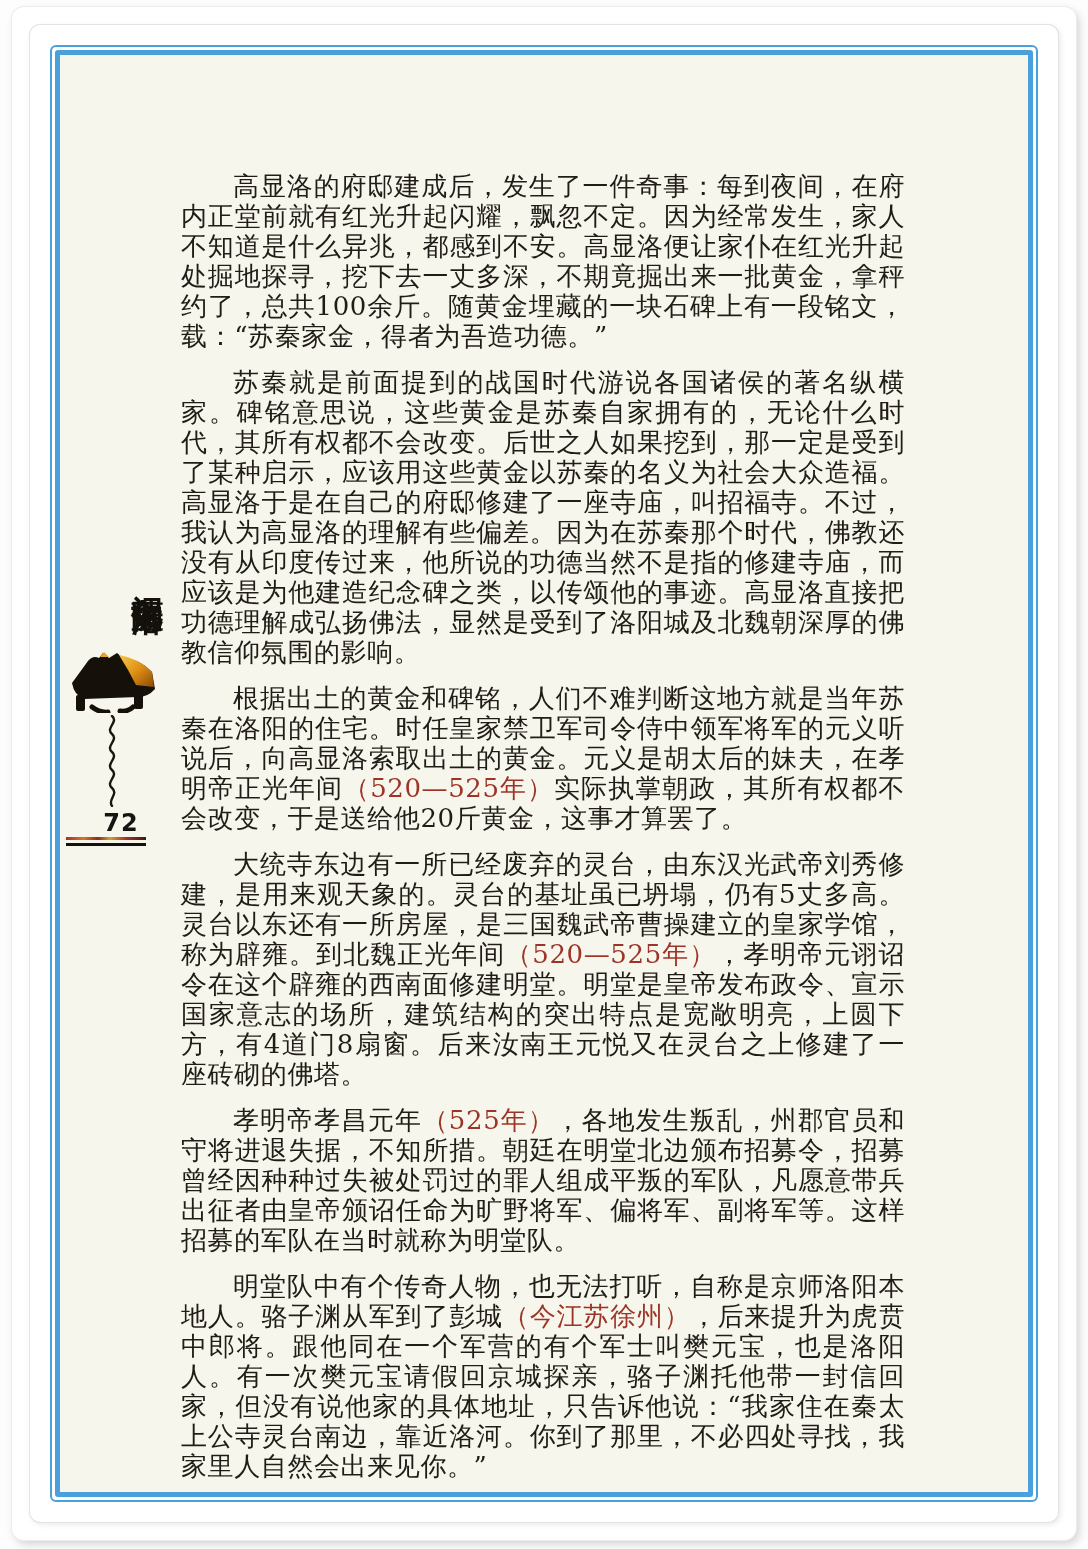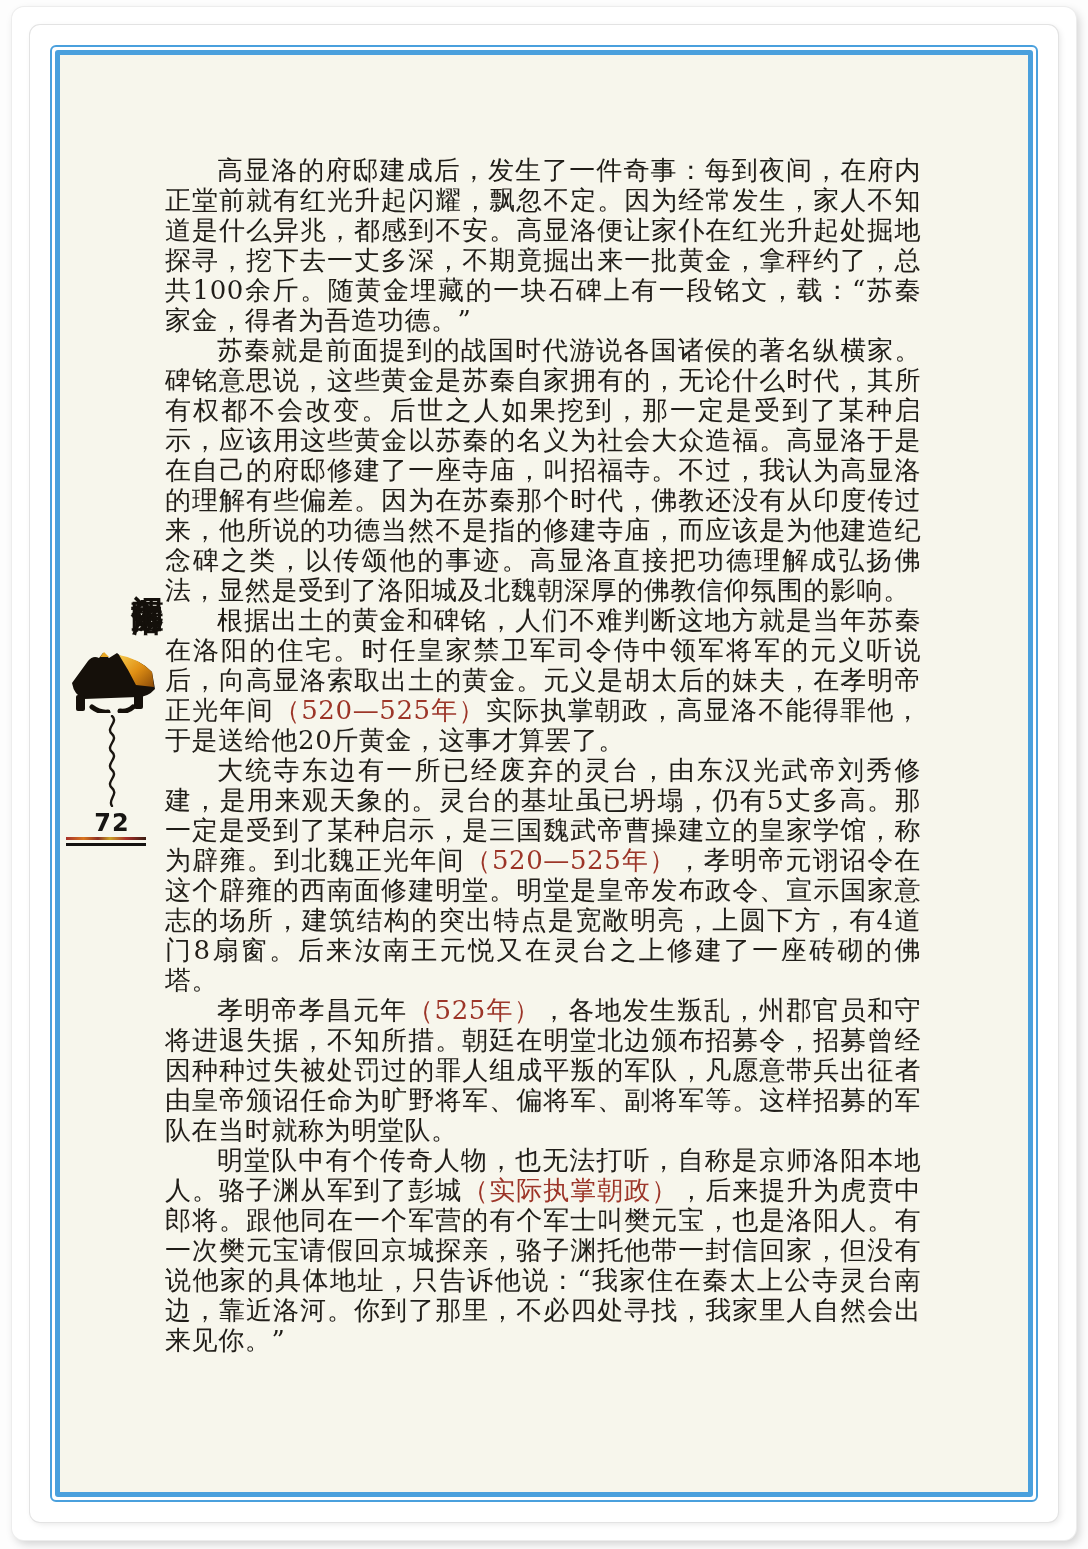--- a/index.html
+++ b/index.html
@@ -35,21 +35,21 @@
   }
   .paper{
     position:absolute;inset:0;
     background:var(--paper);
   }
   
   .text-block{
     position:absolute;left:105px;top:100px;width:756px;
   }
   p.para{
-    margin:0;
+    margin:16px;
     text-indent:2em;
     font-size:26px;
     line-height:30px;
     text-align:justify;
     text-justify:inter-ideograph;
     letter-spacing:0.6px;
     color:var(--ink);
   }
   .annot{color:var(--red);}
   
@@ -61,21 +61,21 @@
     font-weight:700;color:#14100b;
     display:flex;justify-content:center;
     font-family:"DejaVu Serif", serif;
   }
   .ornament{position:absolute;left:4px;top:592px;width:96px;height:66px;}
   .squiggle{position:absolute;left:40px;top:660px;width:24px;height:92px;}
   .pagenum{
     position:absolute;left:0;top:754px;width:104px;
     text-align:center;
     font-family:"DejaVu Sans", sans-serif;
-    font-weight:700;font-size:24px;color:#171513;letter-spacing:1px;
+    font-weight:700;font-size:24px;color:#171513;letter-spacing:1px;padding-left:9px;
   }
   .rule{position:absolute;left:6px;width:80px;height:3px;}
   .rule-red{top:782px;background:linear-gradient(90deg,#a8302a 0%,#d8761f 22%,#8c2d20 40%,#caa227 55%,#a8302a 75%,#3a1d12 100%);}
   .rule-black{top:788px;background:#141210;}
 </style>
 </head>
 <body>
 
 <div class="sheet">
   <div class="card">
@@ -112,23 +112,23 @@
             </div>
 
             <div class="pagenum">72</div>
             <div class="rule rule-red"></div>
             <div class="rule rule-black"></div>
           </aside>
 
           <main class="text-block" id="paragraphs">
               <p class="para"><span>高显洛的府邸建成后，发生了一件奇事：每到夜间，在府内正堂前就有红光升起闪耀，飘忽不定。因为经常发生，家人不知道是什么异兆，都感到不安。高显洛便让家仆在红光升起处掘地探寻，挖下去一丈多深，不期竟掘出来一批黄金，拿秤约了，总共100余斤。随黄金埋藏的一块石碑上有一段铭文，载：“苏秦家金，得者为吾造功德。”</span></p>
               <p class="para"><span>苏秦就是前面提到的战国时代游说各国诸侯的著名纵横家。碑铭意思说，这些黄金是苏秦自家拥有的，无论什么时代，其所有权都不会改变。后世之人如果挖到，那一定是受到了某种启示，应该用这些黄金以苏秦的名义为社会大众造福。高显洛于是在自己的府邸修建了一座寺庙，叫招福寺。不过，我认为高显洛的理解有些偏差。因为在苏秦那个时代，佛教还没有从印度传过来，他所说的功德当然不是指的修建寺庙，而应该是为他建造纪念碑之类，以传颂他的事迹。高显洛直接把功德理解成弘扬佛法，显然是受到了洛阳城及北魏朝深厚的佛教信仰氛围的影响。</span></p>
-              <p class="para"><span>根据出土的黄金和碑铭，人们不难判断这地方就是当年苏秦在洛阳的住宅。时任皇家禁卫军司令侍中领军将军的元义听说后，向高显洛索取出土的黄金。元义是胡太后的妹夫，在孝明帝正光年间</span><span class="annot">（520—525年）</span><span>实际执掌朝政，高显洛不能得罪他，于是送给他20斤黄金，这事才算罢了。</span></p>
-              <p class="para"><span>大统寺东边有一所已经废弃的灵台，由东汉光武帝刘秀修建，是用来观天象的。灵台的基址虽已坍塌，仍有5丈多高。那一定是受到了某种启示，是三国魏武帝曹操建立的皇家学馆，称为辟雍。到北魏正光年间</span><span class="annot">（520—525年）</span><span>，孝明帝元诩诏令在这个辟雍的西南面修建明堂。明堂是皇帝发布政令、宣示国家意志的场所，建筑结构的突出特点是宽敞明亮，上圆下方，有4道门8扇窗。后来汝南王元悦又在灵台之上修建了一座砖砌的佛塔。</span></p>
+              <p class="para"><span>根据出土的黄金和碑铭，人们不难判断这地方就是当年苏秦在洛阳的住宅。时任皇家禁卫军司令侍中领军将军的元义听说后，向高显洛索取出土的黄金。元义是胡太后的妹夫，在孝明帝正光年间</span><span class="annot">（520—525年）</span><span>实际执掌朝政，其所有权都不会改变，于是送给他20斤黄金，这事才算罢了。</span></p>
+              <p class="para"><span>大统寺东边有一所已经废弃的灵台，由东汉光武帝刘秀修建，是用来观天象的。灵台的基址虽已坍塌，仍有5丈多高。灵台以东还有一所房屋，是三国魏武帝曹操建立的皇家学馆，称为辟雍。到北魏正光年间</span><span class="annot">（520—525年）</span><span>，孝明帝元诩诏令在这个辟雍的西南面修建明堂。明堂是皇帝发布政令、宣示国家意志的场所，建筑结构的突出特点是宽敞明亮，上圆下方，有4道门8扇窗。后来汝南王元悦又在灵台之上修建了一座砖砌的佛塔。</span></p>
               <p class="para"><span>孝明帝孝昌元年</span><span class="annot">（525年）</span><span>，各地发生叛乱，州郡官员和守将进退失据，不知所措。朝廷在明堂北边颁布招募令，招募曾经因种种过失被处罚过的罪人组成平叛的军队，凡愿意带兵出征者由皇帝颁诏任命为旷野将军、偏将军、副将军等。这样招募的军队在当时就称为明堂队。</span></p>
-              <p class="para"><span>明堂队中有个传奇人物，也无法打听，自称是京师洛阳本地人。骆子渊从军到了彭城</span><span class="annot">（实际执掌朝政）</span><span>，后来提升为虎贲中郎将。跟他同在一个军营的有个军士叫樊元宝，也是洛阳人。有一次樊元宝请假回京城探亲，骆子渊托他带一封信回家，但没有说他家的具体地址，只告诉他说：“我家住在秦太上公寺灵台南边，靠近洛河。你到了那里，不必四处寻找，我家里人自然会出来见你。”</span></p>
+              <p class="para"><span>明堂队中有个传奇人物，也无法打听，自称是京师洛阳本地人。骆子渊从军到了彭城</span><span class="annot">（今江苏徐州）</span><span>，后来提升为虎贲中郎将。跟他同在一个军营的有个军士叫樊元宝，也是洛阳人。有一次樊元宝请假回京城探亲，骆子渊托他带一封信回家，但没有说他家的具体地址，只告诉他说：“我家住在秦太上公寺灵台南边，靠近洛河。你到了那里，不必四处寻找，我家里人自然会出来见你。”</span></p>
             </main>
 
         </div>
       </div>
     </div>
   </div>
 </div>
 
 </body></html>

